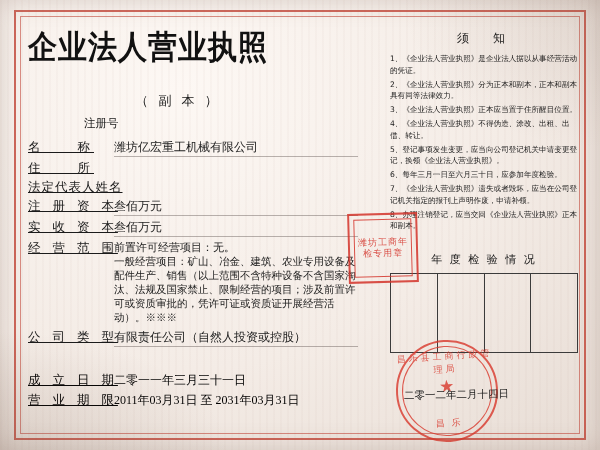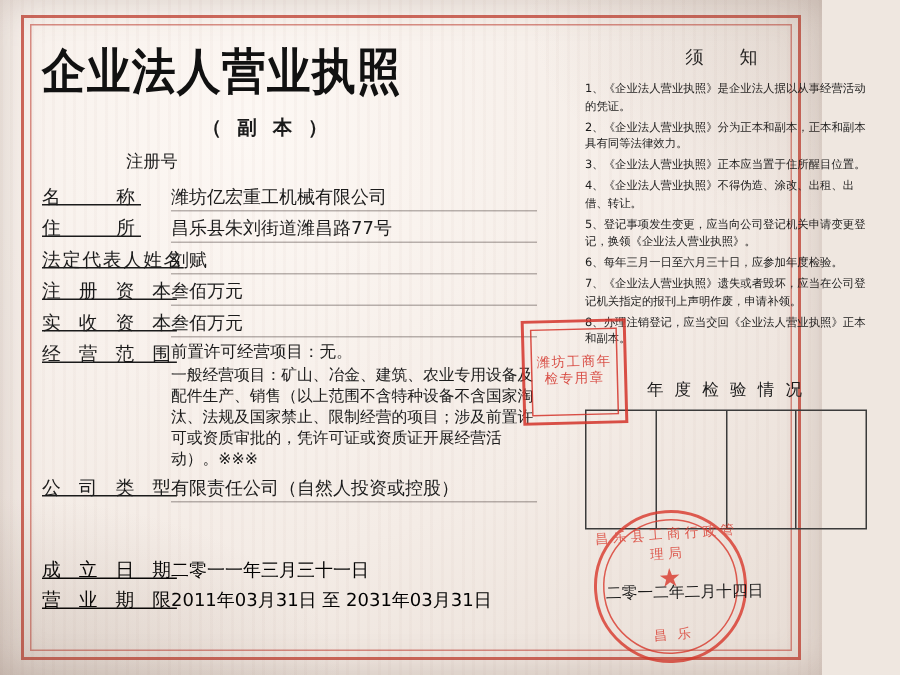--- a/index.html
+++ b/index.html
@@ -2,21 +2,21 @@
 <html><head>
 <meta charset="utf-8">
 <style>
   html,body{margin:0;padding:0;}
   body{
     width:600px;height:450px;overflow:hidden;
     font-family:"DejaVu Sans","Liberation Sans",sans-serif;
     background:#efe7e0;
   }
   #sheet{
-    position:relative;width:548px;height:450px;
+    position:relative;width:600px;height:450px;
     background:
       radial-gradient(ellipse at 30% 20%, #fdf8f4 0%, #f4ece6 55%, #e7dcd4 100%);
     box-sizing:border-box;
   }
   
   #sheet:before{
     content:"";position:absolute;inset:0;
     background:repeating-linear-gradient(90deg, rgba(180,150,140,.05) 0 2px, rgba(255,255,255,0) 2px 7px);
     pointer-events:none;
   }
@@ -39,26 +39,25 @@
     font-family:"DejaVu Sans","Liberation Sans",sans-serif;
     font-weight:bold;
     font-size:29px;
     letter-spacing:1px;
     color:#111;
     white-space:nowrap;
     transform:scaleY(1.12);
     transform-origin:left top;
   }
   .subtitle{
-    margin-top:10px;
+    margin-top:26px;
     text-align:center;
     font-size:13px;
     letter-spacing:3px;
     width:300px;
-    font-weight:bold;
   }
   .regline{
     margin-top:6px;
     font-size:11.5px;
     display:flex;align-items:flex-end;gap:20px;
     padding-left:56px;
   }
   .regline .lab{font-size:11.5px;}
   .regline .val{
     font-size:12px;letter-spacing:.5px;
@@ -78,20 +77,21 @@
     white-space:nowrap;
     text-decoration:underline;
   }
   .row .label.tight{letter-spacing:1px;}
   .row .value{
     flex:1;
     font-size:12px;
     border-bottom:1px solid rgba(60,50,45,.35);
     padding-bottom:1px;
     min-height:15px;
+    font-family:Liberation Serif, serif;
   }
   .scope .value{
     border-bottom:none;
     line-height:14px;
     font-size:10.5px;
   }
   .scope .value .l1{font-size:11px;margin-bottom:1px;}
   .scope .value p{margin:0;}
   .bottomrows{position:absolute;left:28px;top:372px;width:330px;}
   .bottomrows .row .value{border-bottom:none;}
@@ -203,26 +203,24 @@
 
     <div class="fields">
 
       <div class="row">
         <div class="label">名　　称</div>
         <div class="value">潍坊亿宏重工机械有限公司</div>
       </div>
 
       <div class="row">
         <div class="label">住　　所</div>
-        <div class="value">昌乐县朱刘街道潍昌路77号</div>
       </div>
 
       <div class="row">
         <div class="label tight">法定代表人姓名</div>
-        <div class="value">刘赋</div>
       </div>
 
       <div class="row">
         <div class="label">注 册 资 本</div>
         <div class="value">叁佰万元</div>
       </div>
 
       <div class="row">
         <div class="label">实 收 资 本</div>
         <div class="value">叁佰万元</div>

